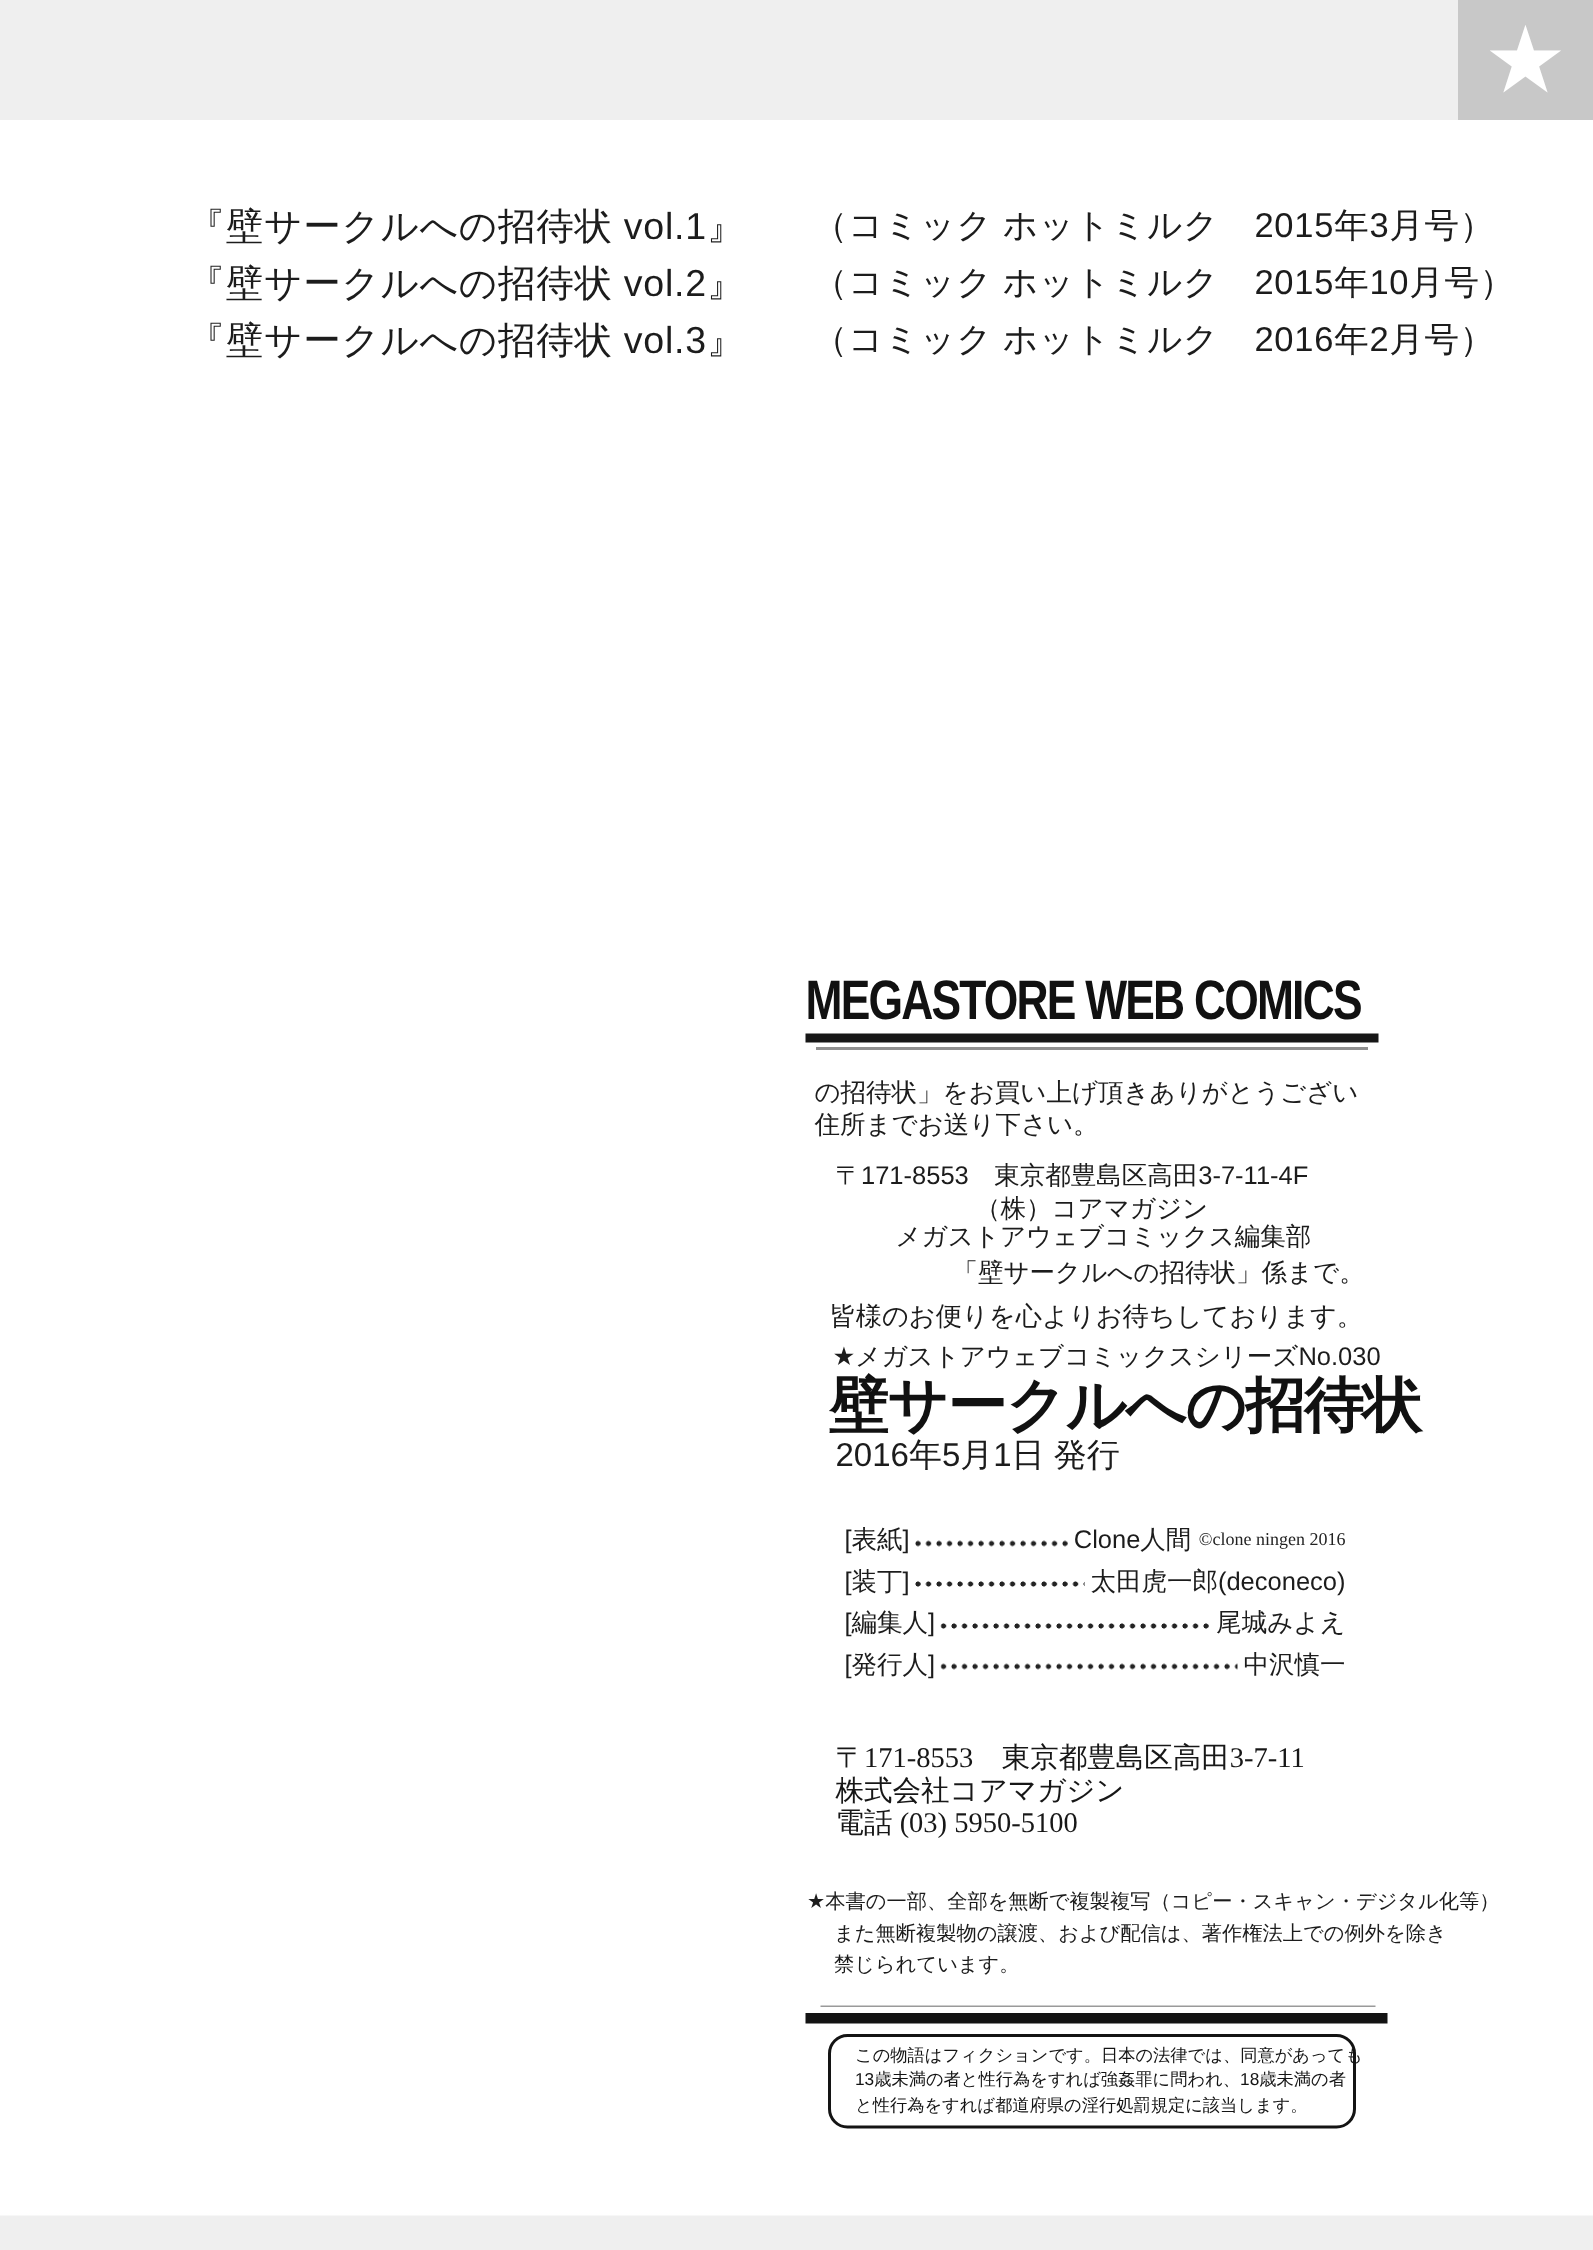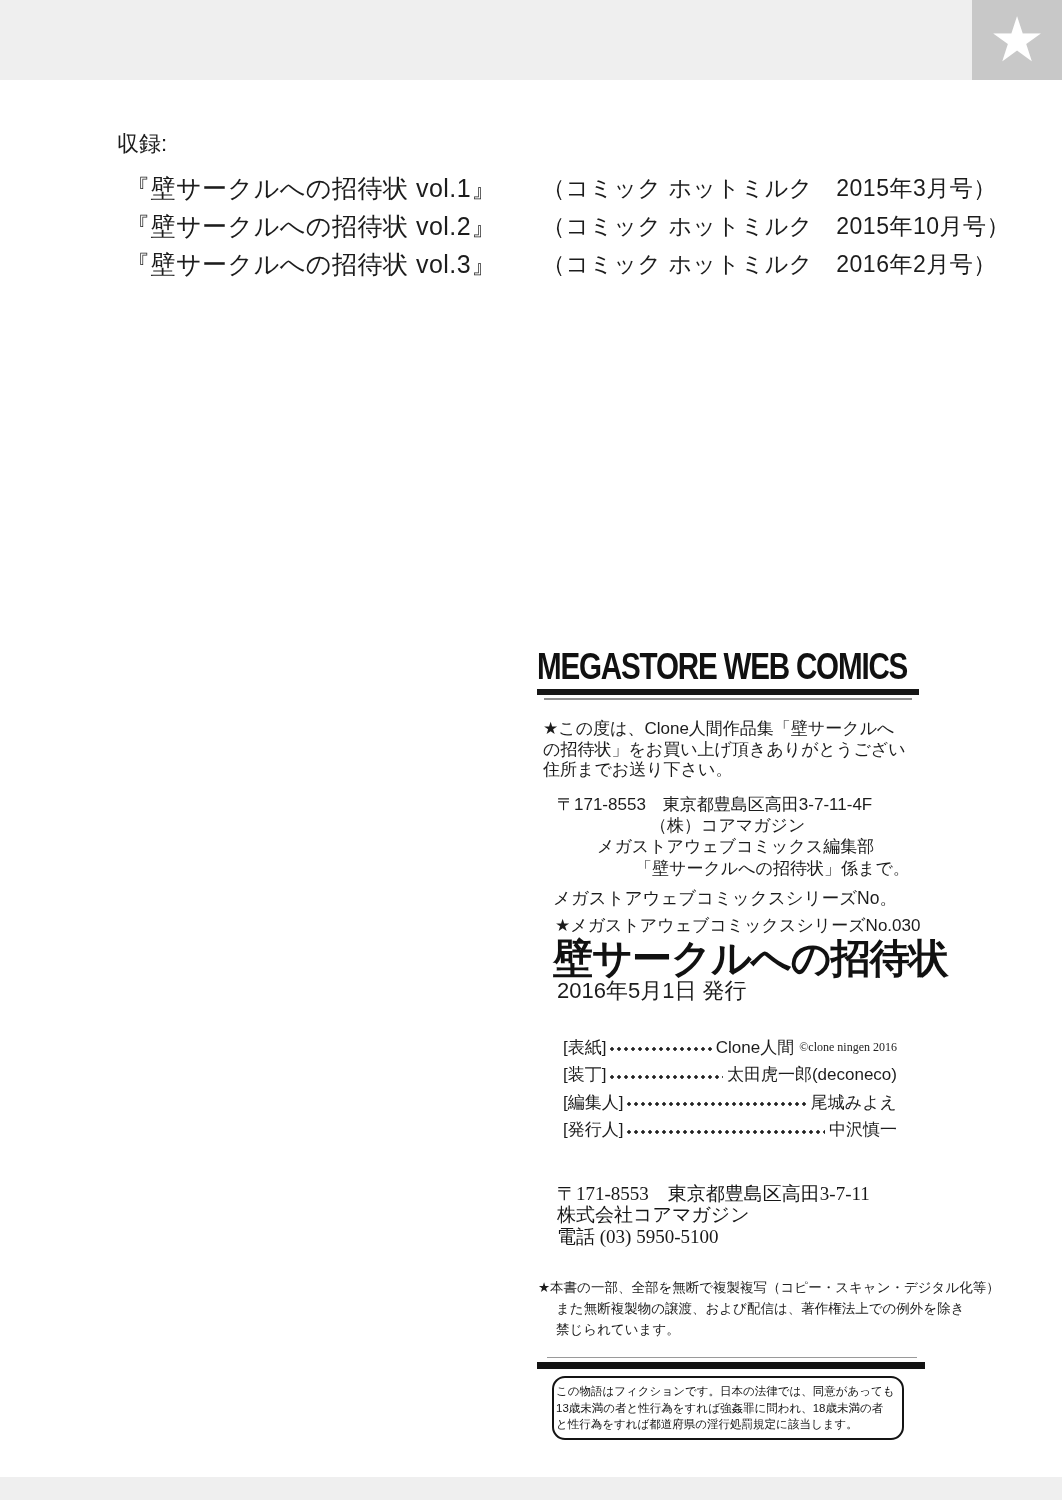--- a/index.html
+++ b/index.html
@@ -54,36 +54,35 @@
   .pub-addr{margin:39px 0 0 20px;font-family:"Liberation Serif","DejaVu Serif",serif;
     font-size:19px;line-height:21.5px;white-space:nowrap;color:#171717;}
 
   .copyright{margin:30px 0 0 1px;font-size:13.5px;line-height:21px;white-space:nowrap;}
   .copyright .cont{margin-left:18px;}
 
   .rule-thin-top{height:1px;background:#9a9a9a;width:370px;margin:17px 0 0 10px;}
   .rule-thick-bottom{height:7px;background:#131313;width:388px;margin-top:4px;}
 
   .fiction-box{margin:7px 0 0 15px;width:352px;border:2.5px solid #141414;border-radius:13px;
-    padding:5px 2px;font-size:11.5px;line-height:16.5px;white-space:nowrap;box-sizing:border-box;
+    padding:5px 16px;font-size:11.5px;line-height:16.5px;white-space:nowrap;box-sizing:border-box;
     color:#141414;}
 </style>
 </head>
 <body>
 
 <div class="page">
 
   <div class="top-band"></div>
 
   <div class="star-box">
     <span class="star-glyph">★</span>
   </div>
 
   <section class="contents">
-    <div class="contents-heading">収録:</div>
     <div class="contents-row">
       <span class="c-title">『壁サークルへの招待状 vol.1』</span>
       <span class="c-src">（コミック ホットミルク　2015年3月号）</span>
     </div>
     <div class="contents-row">
       <span class="c-title">『壁サークルへの招待状 vol.2』</span>
       <span class="c-src">（コミック ホットミルク　2015年10月号）</span>
     </div>
     <div class="contents-row">
       <span class="c-title">『壁サークルへの招待状 vol.3』</span>
@@ -91,33 +90,32 @@
     </div>
   </section>
 
   <section class="colophon">
 
     <div class="brand">MEGASTORE WEB COMICS</div>
     <div class="rule-thick-top"></div>
     <div class="rule-thin-bottom"></div>
 
     <div class="thanks">
-      <div>★この度は、Clone人間作品集「壁サークルへ</div>
       <div>の招待状」をお買い上げ頂きありがとうござい</div>
       <div>住所までお送り下さい。</div>
     </div>
 
     <div class="send-addr">
       <div class="l1">〒171-8553　東京都豊島区高田3-7-11-4F</div>
       <div class="l2">（株）コアマガジン</div>
       <div class="l3">メガストアウェブコミックス編集部</div>
       <div class="l4">「壁サークルへの招待状」係まで。</div>
     </div>
 
-    <div class="waiting">メガストアウェブコミックスシリーズNo。</div>
+    <div class="waiting">皆様のお便りを心よりお待ちしております。</div>
     <div class="series-no">★メガストアウェブコミックスシリーズNo.030</div>
     <div class="book-title">壁サークルへの招待状</div>
     <div class="published">2016年5月1日 発行</div>
 
     <div class="credits">
       <div class="credit-row">
         <span class="credit-label">[表紙]</span>
         <span class="leader"></span>
         <span class="credit-name">Clone人間</span>
         <span class="credit-note">©clone ningen 2016</span>

